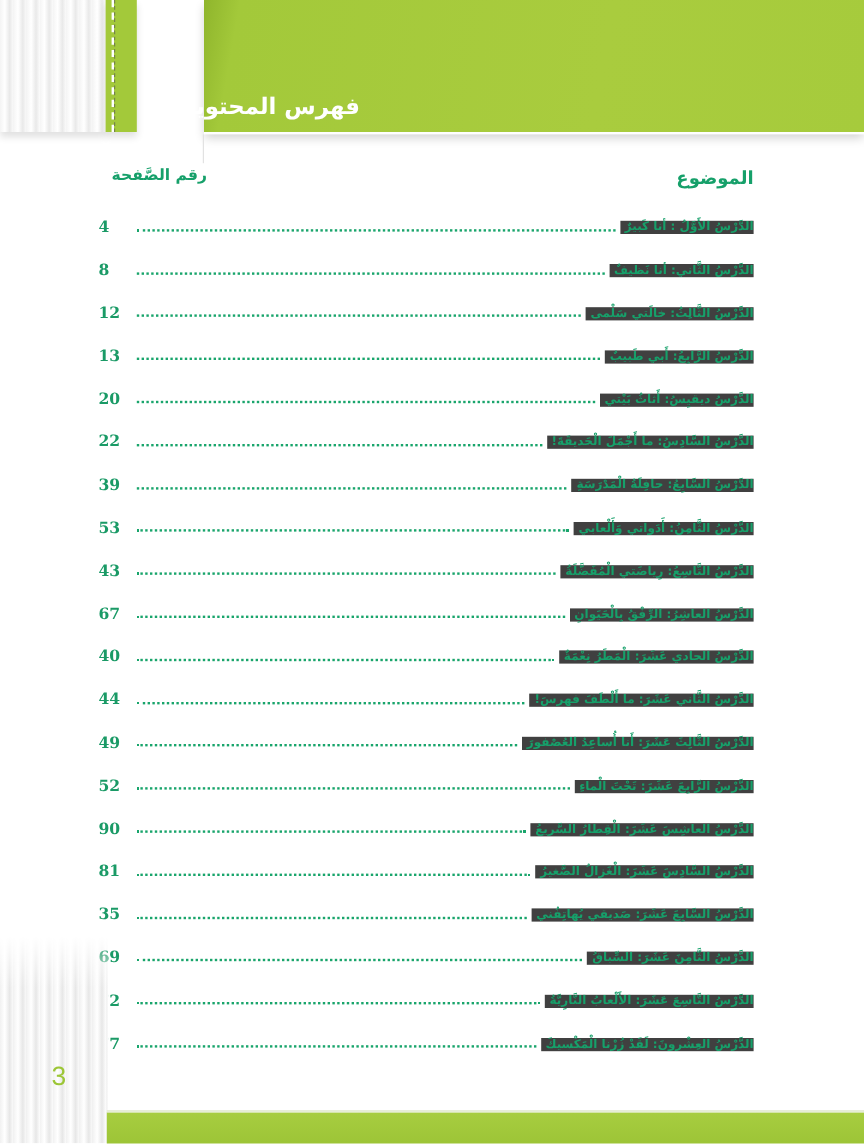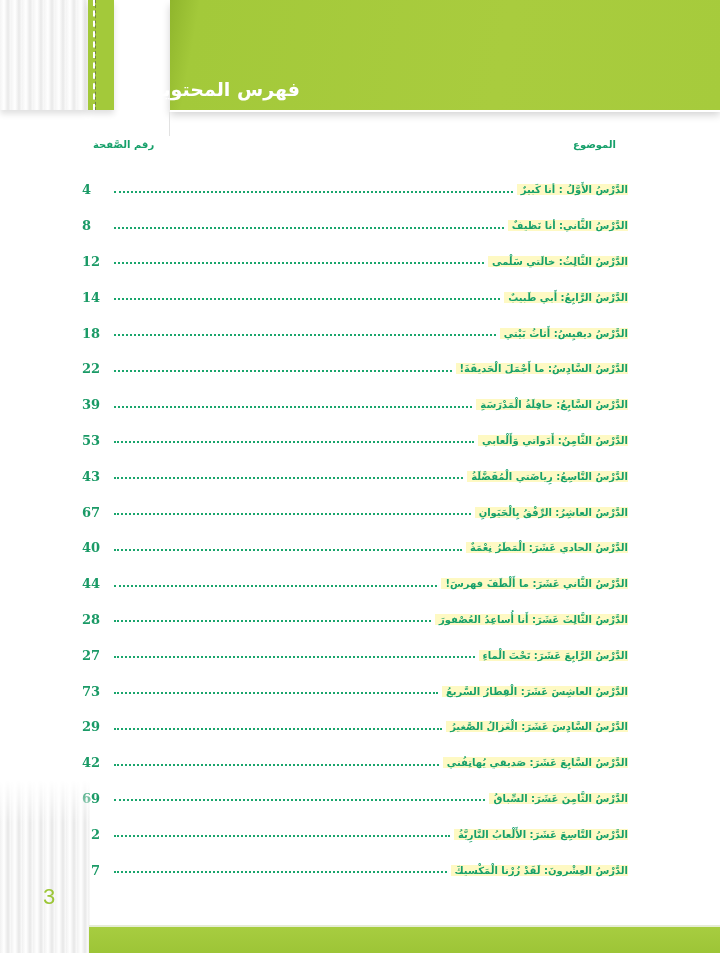--- a/index.html
+++ b/index.html
@@ -40,38 +40,38 @@
   .header-title {
     position:absolute; right:420px; top:78px;
     color:#ffffff; font-weight:bold; font-size:19px;
     direction:rtl; white-space:nowrap;
   }
   .gap-line {
     position:absolute; left:169px; top:112px; width:1px; height:24px; background:#e2e2e2;
   }
   
   .col-topic {
-    position:absolute; right:104px; top:139px;
-    color:#16a06a; font-size:10px; font-weight:bold; direction:rtl;
+    position:absolute; right:92px; top:139px;
+    color:#16a06a; font-size:15px; font-weight:bold; direction:rtl;
   }
   .col-page {
     position:absolute; left:93px; top:139px;
-    color:#16a06a; font-size:10px; font-weight:bold; direction:rtl;
+    color:#16a06a; font-size:13px; font-weight:bold; direction:rtl;
   }
   
   .toc {
     position:absolute; left:110px; top:172px; width:518px;
   }
   .toc-row {
     position:relative; height:35.8px; display:flex; align-items:center;
     direction:rtl;
   }
   .toc-title {
     color:#16a06a; font-size:10px; font-weight:bold; white-space:nowrap;
-    padding-left:4px; background:#fef9c3;
+    padding-left:4px; background:#404040;
   }
   .toc-dots {
     flex:1; height:0; border-bottom:2px dotted #19a56c; margin:0 4px; position:relative; top:2px;
   }
   .toc-page {
     position:absolute; left:-28px; width:26px; text-align:left;
     color:#1a9a66; font-family:"DejaVu Serif", serif; font-weight:bold; font-size:13px;
     direction:ltr;
   }
   
@@ -118,26 +118,26 @@
       <span class="toc-page">8</span>
     </div>
   <div class="toc-row">
       <span class="toc-title">الدَّرْسُ الثَّالِثُ: خالَتي سَلْمى</span>
       <span class="toc-dots"></span>
       <span class="toc-page">12</span>
     </div>
   <div class="toc-row">
       <span class="toc-title">الدَّرْسُ الرَّابِعُ: أَبي طَبيبٌ</span>
       <span class="toc-dots"></span>
-      <span class="toc-page">14</span>
+      <span class="toc-page">13</span>
     </div>
   <div class="toc-row">
       <span class="toc-title">الدَّرْسُ ديقيِسُ: أَثاثُ بَيْتي</span>
       <span class="toc-dots"></span>
-      <span class="toc-page">18</span>
+      <span class="toc-page">20</span>
     </div>
   <div class="toc-row">
       <span class="toc-title">الدَّرْسُ السَّادِسُ: ما أَجْمَلَ الْحَديقَةَ!</span>
       <span class="toc-dots"></span>
       <span class="toc-page">22</span>
     </div>
   <div class="toc-row">
       <span class="toc-title">الدَّرْسُ السَّابِعُ: حافِلَةُ الْمَدْرَسَةِ</span>
       <span class="toc-dots"></span>
       <span class="toc-page">39</span>
@@ -163,41 +163,41 @@
       <span class="toc-page">40</span>
     </div>
   <div class="toc-row">
       <span class="toc-title">الدَّرْسُ الثَّاني عَشَرَ: ما أَلْطَفَ فهرسَ!</span>
       <span class="toc-dots"></span>
       <span class="toc-page">44</span>
     </div>
   <div class="toc-row">
       <span class="toc-title">الدَّرْسُ الثَّالِثَ عَشَرَ: أَنا أُساعِدُ العُصْفورَ</span>
       <span class="toc-dots"></span>
-      <span class="toc-page">28</span>
+      <span class="toc-page">49</span>
     </div>
   <div class="toc-row">
       <span class="toc-title">الدَّرْسُ الرَّابِعَ عَشَرَ: تَحْتَ الْماءِ</span>
       <span class="toc-dots"></span>
-      <span class="toc-page">27</span>
+      <span class="toc-page">52</span>
     </div>
   <div class="toc-row">
       <span class="toc-title">الدَّرْسُ العاشِسَ عَشَرَ: الْقِطارُ السَّريعُ</span>
       <span class="toc-dots"></span>
-      <span class="toc-page">73</span>
+      <span class="toc-page">90</span>
     </div>
   <div class="toc-row">
       <span class="toc-title">الدَّرْسُ السَّادِسَ عَشَرَ: الْغَزالُ الصَّغيرُ</span>
       <span class="toc-dots"></span>
-      <span class="toc-page">29</span>
+      <span class="toc-page">81</span>
     </div>
   <div class="toc-row">
       <span class="toc-title">الدَّرْسُ السَّابِعَ عَشَرَ: صَديقي يُهاتِفُني</span>
       <span class="toc-dots"></span>
-      <span class="toc-page">42</span>
+      <span class="toc-page">35</span>
     </div>
   <div class="toc-row">
       <span class="toc-title">الدَّرْسُ الثَّامِنَ عَشَرَ: السِّباقُ</span>
       <span class="toc-dots"></span>
       <span class="toc-page">69</span>
     </div>
   <div class="toc-row">
       <span class="toc-title">الدَّرْسُ التَّاسِعَ عَشَرَ: الأَلْعابُ النَّارِيَّةُ</span>
       <span class="toc-dots"></span>
       <span class="toc-page">72</span>

